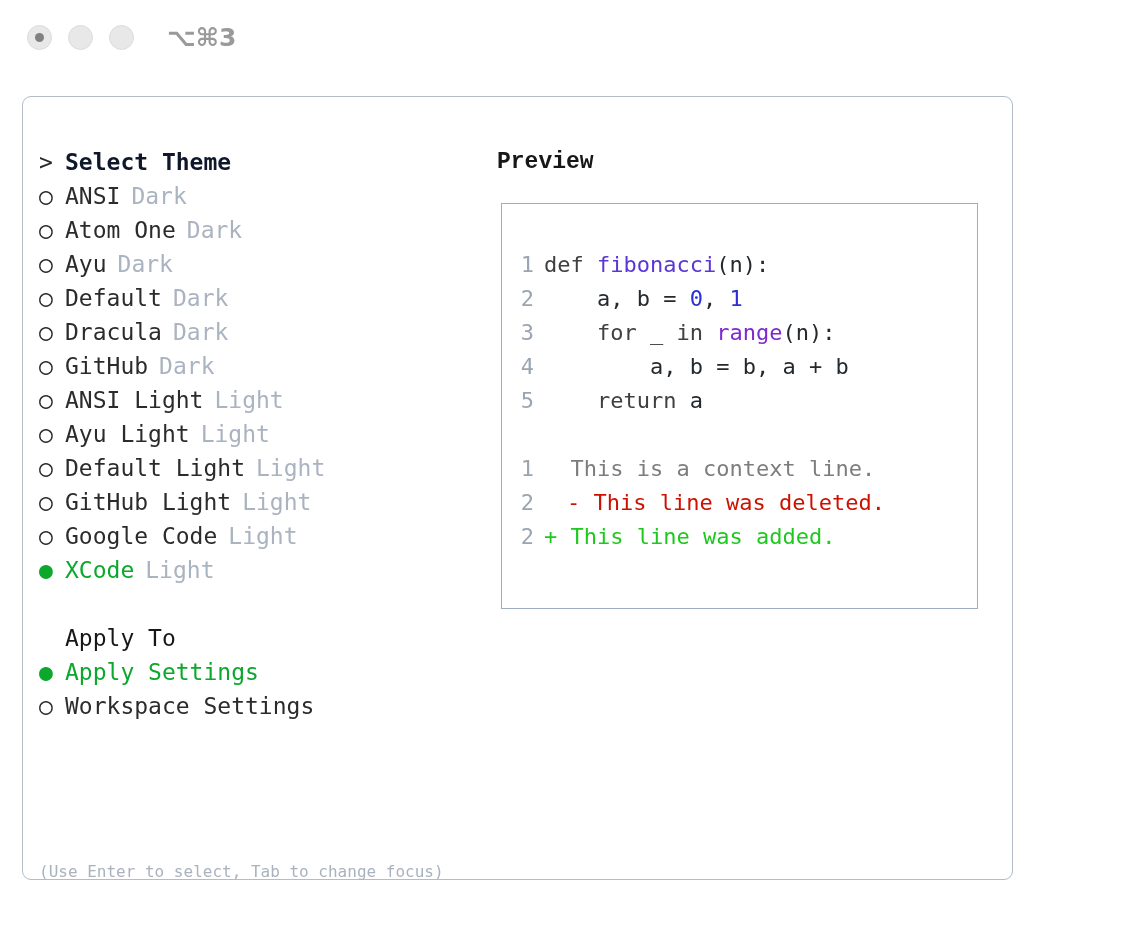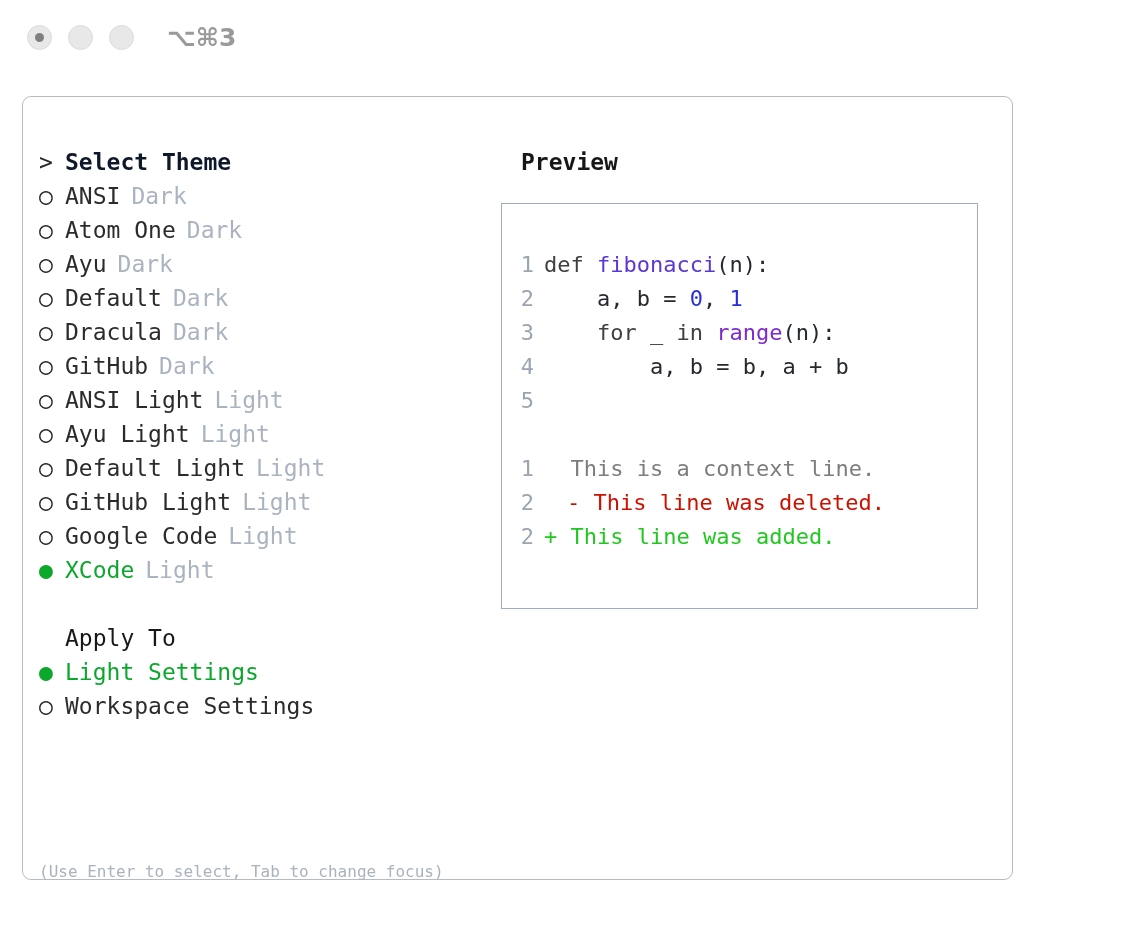--- a/index.html
+++ b/index.html
@@ -120,22 +120,23 @@
     left: 16px;
     top: 758px;
     width: 412px;
     font-size: 16px;
     line-height: 34px;
     color: #a9b2bd;
   }
   
   .right-col {
     position: absolute;
-    left: 498px;
+    left: 474px;
     top: 48px;
+    font-family: Liberation Mono, monospace;
   }
   .preview-title {
     font-size: 23px;
     font-weight: bold;
     color: #17171a;
     line-height: 34px;
   }
   .code-box {
     position: absolute;
     left: 478px;
@@ -208,39 +209,39 @@
           <div class="row"><span class="marker">○</span><span class="label">Default Light</span><span class="tag">Light</span></div>
           <div class="row"><span class="marker">○</span><span class="label">GitHub Light</span><span class="tag">Light</span></div>
           <div class="row"><span class="marker">○</span><span class="label">Google Code</span><span class="tag">Light</span></div>
           <div class="row"><span class="marker selected">●</span><span class="label sel">XCode</span><span class="tag">Light</span></div>
         </div>
       <div class="spacer-row"></div>
       <div class="row">
         <span class="marker blank">○</span><span class="subhead">Apply To</span>
       </div>
       <div id="apply-to-list">
-          <div class="row"><span class="marker selected">●</span><span class="label sel">Light Settings</span></div>
+          <div class="row"><span class="marker selected">●</span><span class="label sel">Apply Settings</span></div>
           <div class="row"><span class="marker">○</span><span class="label">Workspace Settings</span></div>
         </div>
     </div>
 
     <div class="hint">(Use Enter to select, Tab to change focus)</div>
 
     <div class="right-col">
       <div class="preview-title">Preview</div>
     </div>
 
     <div class="code-box">
       <div class="code-inner">
         <div id="code-lines">
             <div class="cline"><span class="lno">1</span><span class="ctext"><span class="kw">def</span><span class="plain"> </span><span class="fn">fibonacci</span><span class="plain">(n):</span></span></div>
             <div class="cline"><span class="lno">2</span><span class="ctext"><span class="plain">    a, b = </span><span class="num">0</span><span class="plain">, </span><span class="num">1</span></span></div>
             <div class="cline"><span class="lno">3</span><span class="ctext"><span class="plain">    </span><span class="kw">for</span><span class="plain"> _ </span><span class="kw">in</span><span class="plain"> </span><span class="bi">range</span><span class="plain">(n):</span></span></div>
             <div class="cline"><span class="lno">4</span><span class="ctext"><span class="plain">        a, b = b, a + b</span></span></div>
-            <div class="cline"><span class="lno">5</span></div>
+            <div class="cline"><span class="lno">5</span><span class="ctext"><span class="plain">    </span><span class="kw">return</span><span class="plain"> a</span></span></div>
           </div>
         <div class="gap"></div>
         <div id="diff-lines">
             <div class="cline"><span class="lno">1</span><span class="ctext"><span class="ctx">  This is a context line.</span></span></div>
             <div class="cline"><span class="lno">2</span><span class="ctext"><span class="del">- This line was deleted.</span></span></div>
             <div class="cline"><span class="lno">2</span><span class="ctext"><span class="add">+ This line was added.</span></span></div>
           </div>
       </div>
     </div>
 

